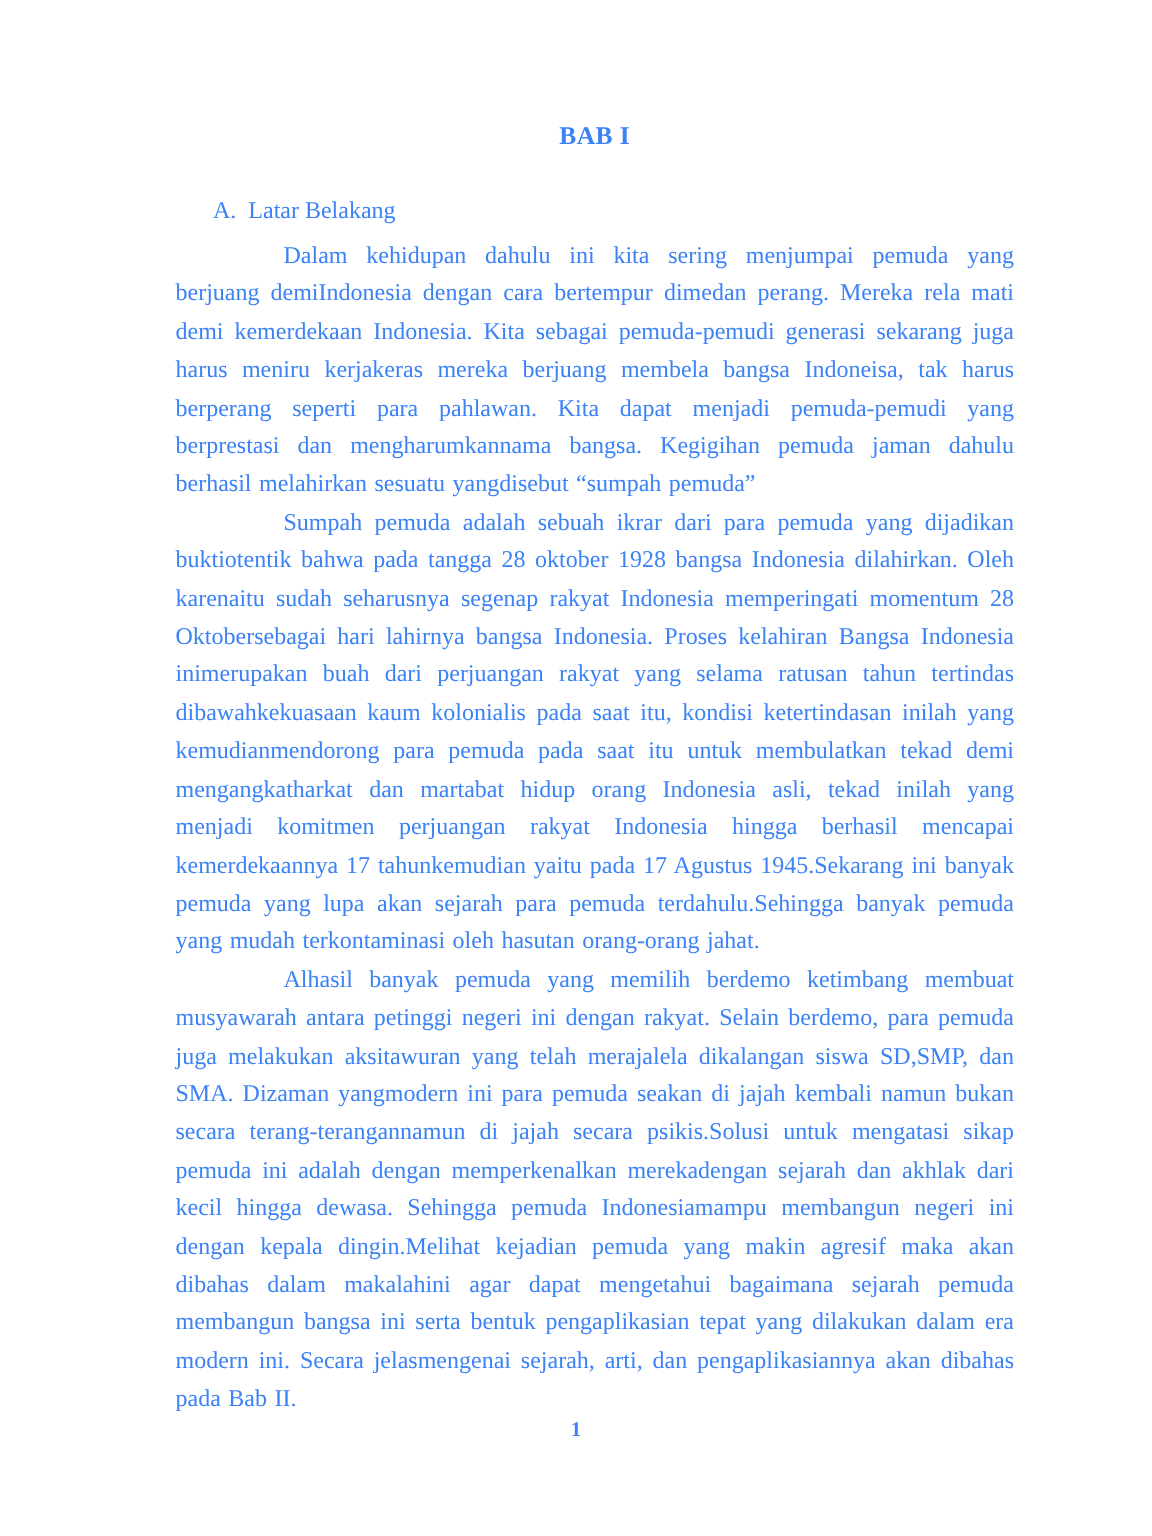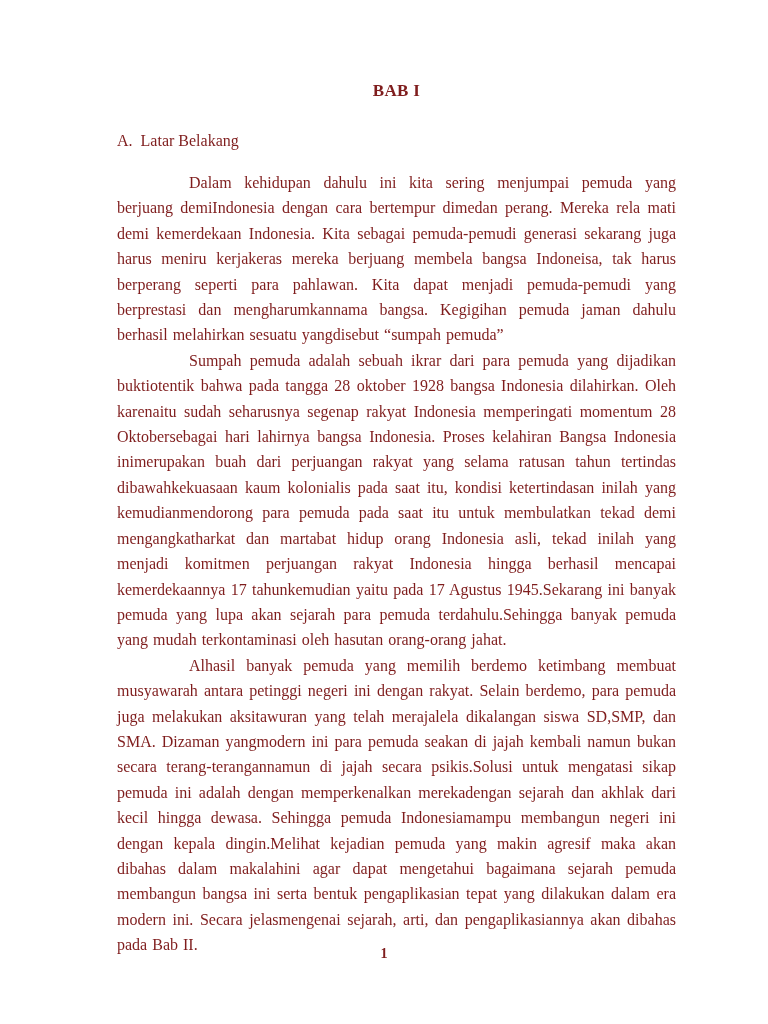--- a/index.html
+++ b/index.html
@@ -2,41 +2,42 @@
 <html><head>
 <meta charset="utf-8">
 <style>
   * { margin: 0; padding: 0; box-sizing: border-box; }
   html, body { background: #ffffff; }
   .page {
     position: relative;
     width: 768px;
     height: 1024px;
     background: #ffffff;
-    color: #7f1d1d;
+    color: #3b82f6;
     font-family: "Liberation Serif", "DejaVu Serif", serif;
     padding: 76px 92px 0 117px;
     overflow: hidden;
   }
   .chapter-title,
   .chapter-subtitle {
     text-align: center;
     font-weight: bold;
     font-size: 17px;
     line-height: 30px;
     letter-spacing: 0.3px;
   }
   .section-heading {
     margin-top: 22px;
     font-size: 16px;
     line-height: 26px;
     font-weight: normal;
     white-space: pre;
+    margin-left: 25px;
   }
-  .body-paragraphs { margin-top: 16px; }
+  .body-paragraphs { margin-top: 4px; }
   .body-par {
     font-size: 16px;
     line-height: 25.4px;
     text-align: justify;
     text-indent: 72px;
     word-spacing: 1px;
   }
   .page-number {
     position: absolute;
     left: 0;

